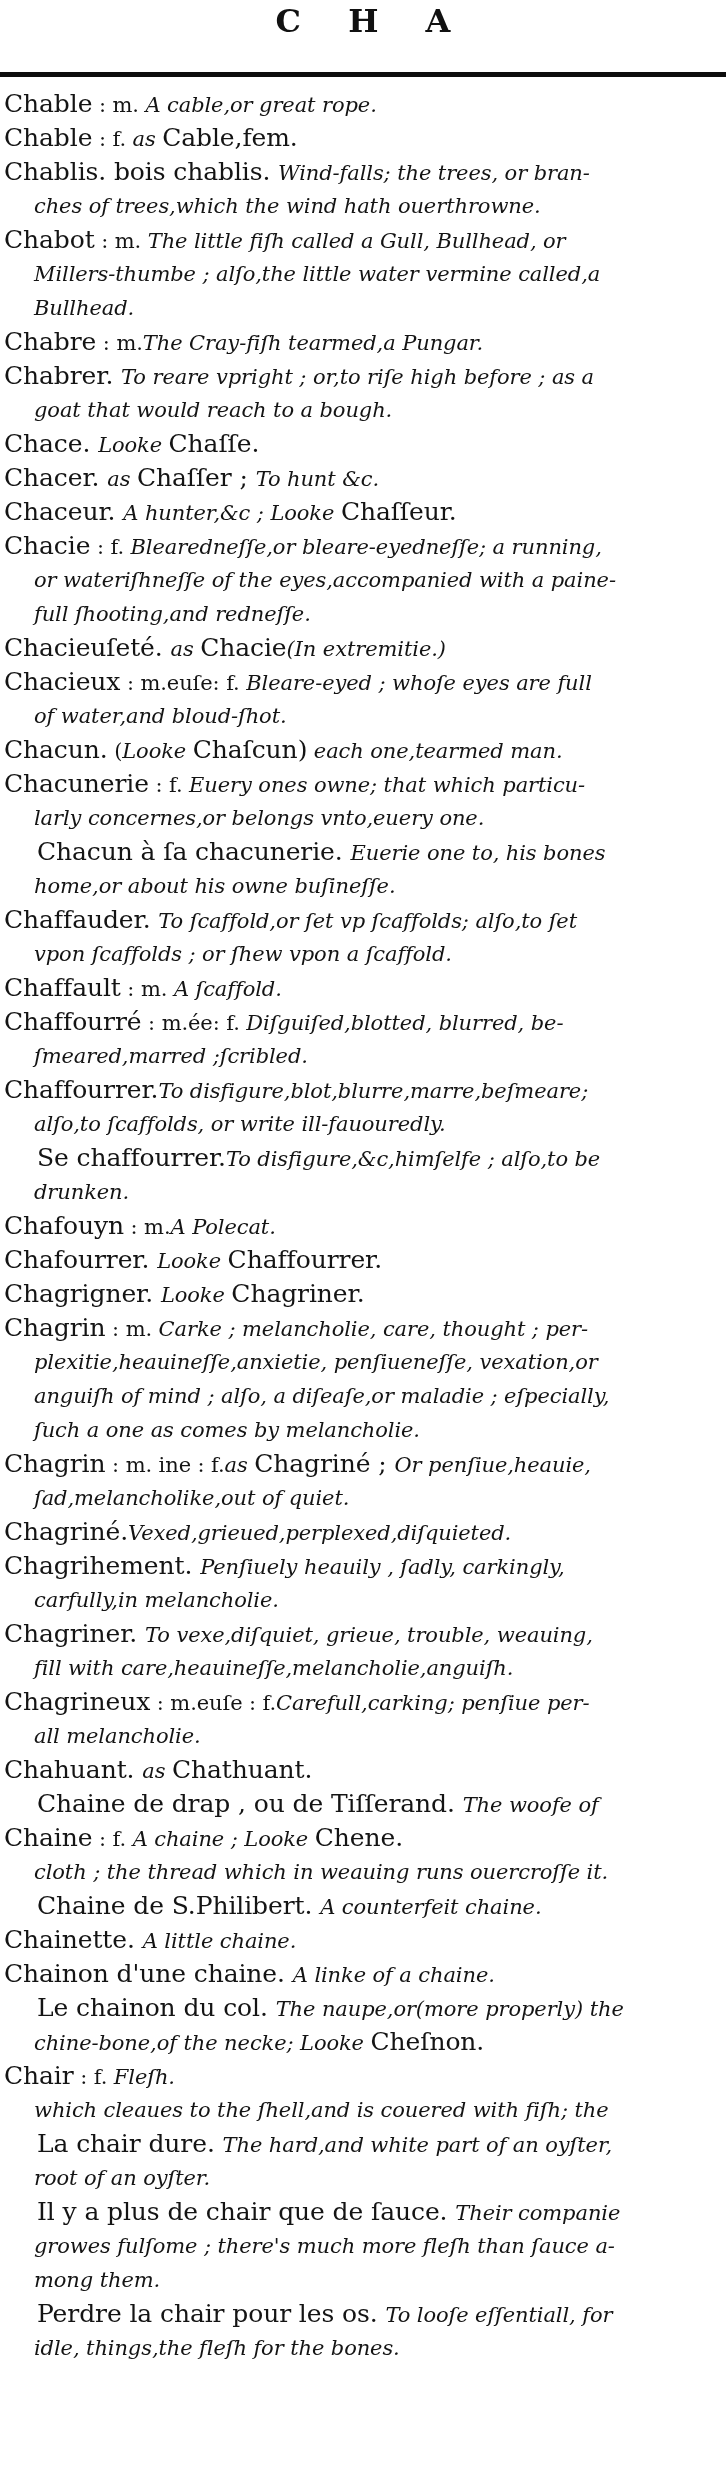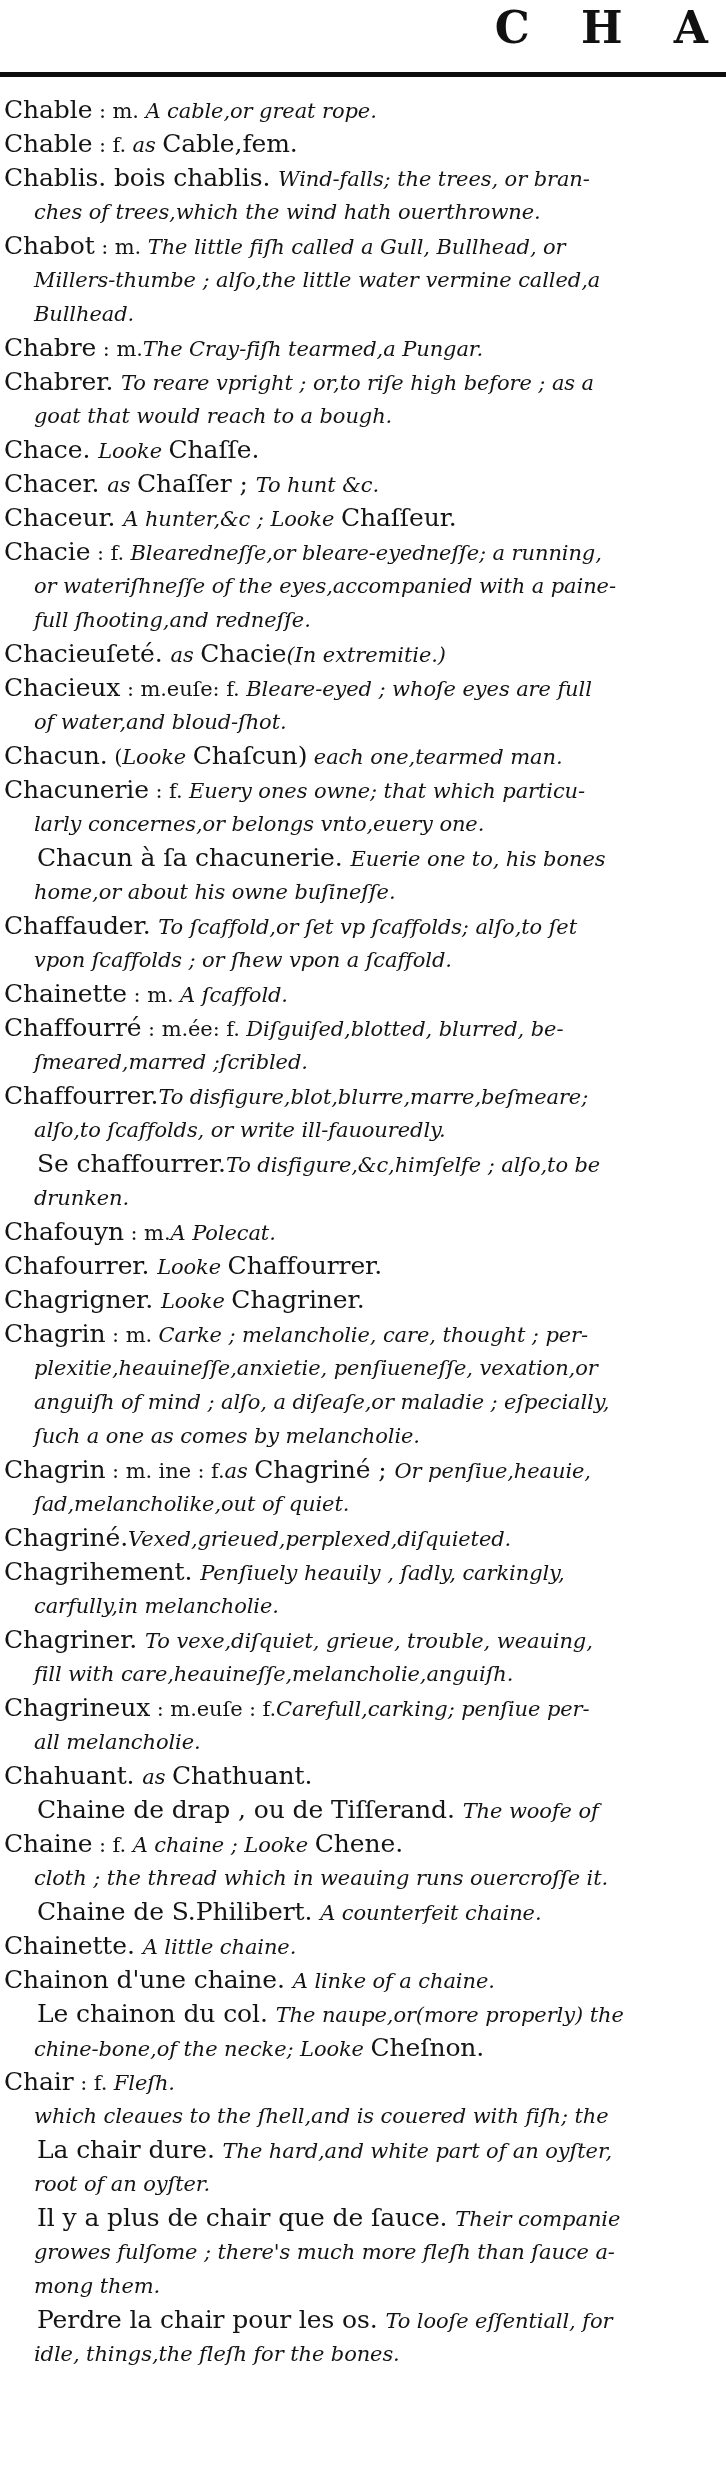--- a/index.html
+++ b/index.html
@@ -13,39 +13,39 @@
     color: #141414;
     font-family: "DejaVu Serif", serif;
     overflow: hidden;
   }
   .page {
     width: 726px;
     height: 2467px;
     position: relative;
   }
   .running-header {
-    text-align: right;
-    font-size: 44px;
+    text-align: center;
+    font-size: 32px;
     font-weight: 700;
     letter-spacing: 18px;
     padding-top: 2px;
     height: 72px;
     box-sizing: border-box;
     text-indent: 18px; 
     color: #111;
   }
   .rule {
     height: 5px;
     background: #0d0d0d;
     border: 0;
     margin: 0;
     width: 100%;
   }
   .text-block {
-    padding: 16px 4px 0 4px;
+    padding: 10px 4px 0 4px;
   }
   .ln {
     white-space: nowrap;
     height: 34px;
     line-height: 34px;
     letter-spacing: -0.1px;
   }
   .ln.c { padding-left: 30px; }
   .ln.s { padding-left: 33px; }
   .h {
@@ -87,21 +87,21 @@
       <div class="ln e"><span class="h">Chacieuſeté. </span><span class="i">as </span><span class="h">Chacie</span><span class="i">(In extremitie.)</span></div>
       <div class="ln e"><span class="h">Chacieux</span><span class="r"> : m.euſe: f. </span><span class="i">Bleare-eyed ; whoſe eyes are full</span></div>
       <div class="ln c"><span class="i">of water,and bloud-ſhot.</span></div>
       <div class="ln e"><span class="h">Chacun.</span><span class="r"> (</span><span class="i">Looke </span><span class="h">Chaſcun)</span><span class="i"> each one,tearmed man.</span></div>
       <div class="ln e"><span class="h">Chacunerie</span><span class="r"> : f. </span><span class="i">Euery ones owne; that  which particu-</span></div>
       <div class="ln c"><span class="i">larly concernes,or belongs vnto,euery one.</span></div>
       <div class="ln s"><span class="h">Chacun à ſa chacunerie. </span><span class="i">Euerie one to, his bones</span></div>
       <div class="ln c"><span class="i">home,or about his owne buſineſſe.</span></div>
       <div class="ln e"><span class="h">Chaffauder. </span><span class="i">To ſcaffold,or ſet vp ſcaffolds;  alſo,to ſet</span></div>
       <div class="ln c"><span class="i">vpon ſcaffolds ; or ſhew vpon a ſcaffold.</span></div>
-      <div class="ln e"><span class="h">Chainette</span><span class="r"> : m. </span><span class="i">A ſcaffold.</span></div>
+      <div class="ln e"><span class="h">Chaffault</span><span class="r"> : m. </span><span class="i">A ſcaffold.</span></div>
       <div class="ln e"><span class="h">Chaffourré</span><span class="r"> : m.ée: f. </span><span class="i">Diſguiſed,blotted, blurred, be-</span></div>
       <div class="ln c"><span class="i">ſmeared,marred ;ſcribled.</span></div>
       <div class="ln e"><span class="h">Chaffourrer.</span><span class="i">To disfigure,blot,blurre,marre,beſmeare;</span></div>
       <div class="ln c"><span class="i">alſo,to ſcaffolds, or write ill-fauouredly.</span></div>
       <div class="ln s"><span class="h">Se chaffourrer.</span><span class="i">To disfigure,&amp;c,himſelfe ; alſo,to be</span></div>
       <div class="ln c"><span class="i">drunken.</span></div>
       <div class="ln e"><span class="h">Chafouyn</span><span class="r"> : m.</span><span class="i">A Polecat.</span></div>
       <div class="ln e"><span class="h">Chafourrer. </span><span class="i">Looke </span><span class="h">Chaffourrer.</span></div>
       <div class="ln e"><span class="h">Chagrigner. </span><span class="i">Looke </span><span class="h">Chagriner.</span></div>
       <div class="ln e"><span class="h">Chagrin</span><span class="r"> : m. </span><span class="i">Carke ; melancholie, care, thought ;  per-</span></div>

